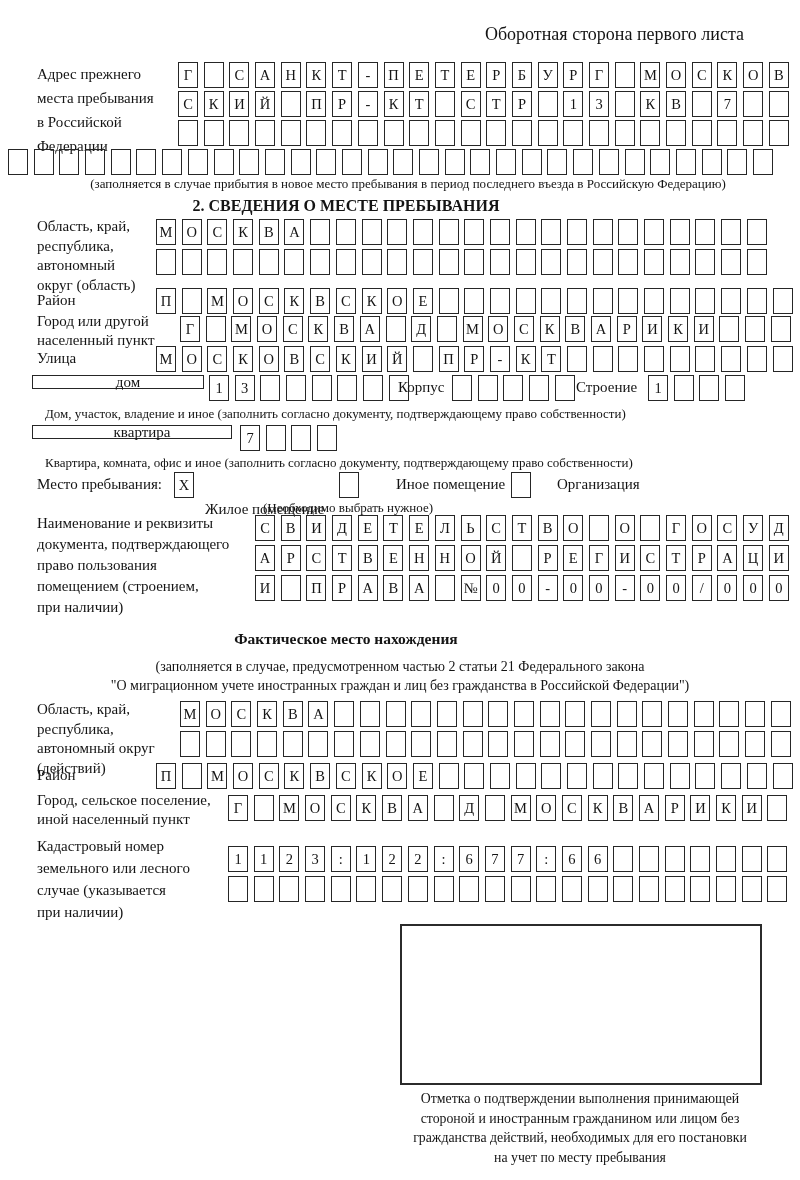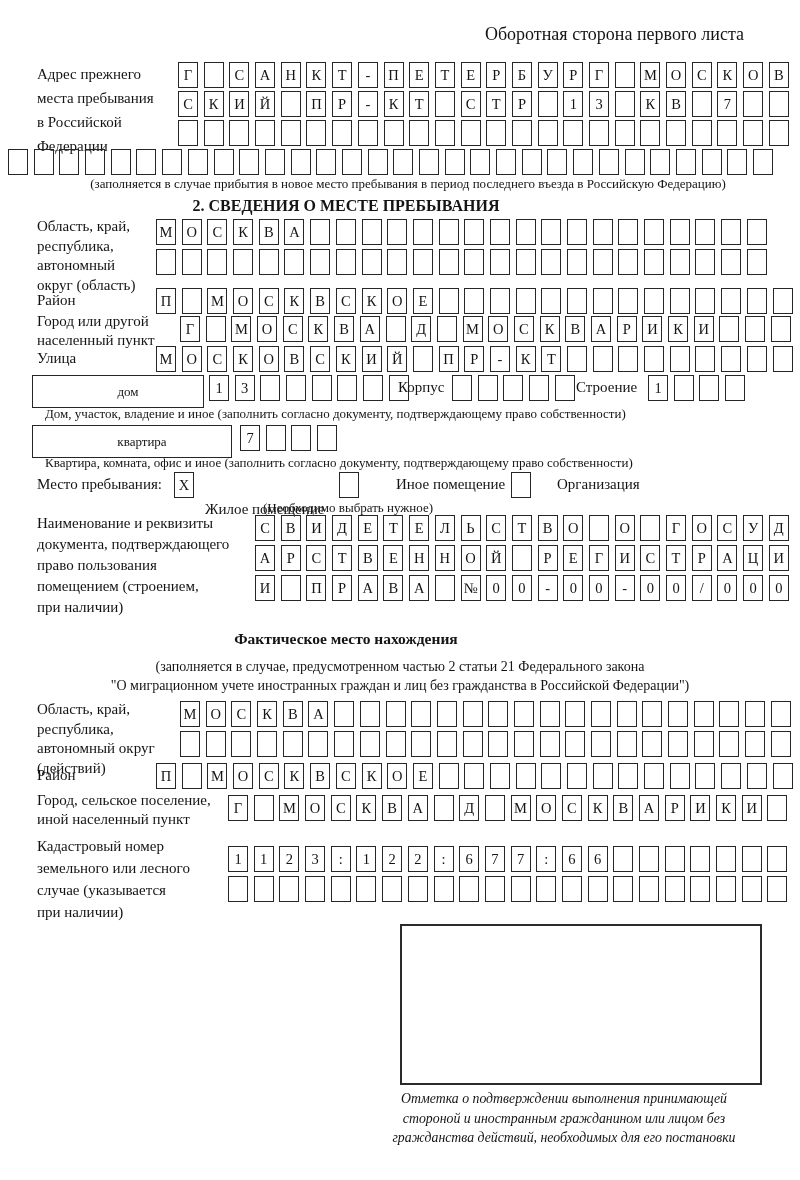--- a/index.html
+++ b/index.html
@@ -17,24 +17,24 @@
   .title { position:absolute; left:0; width:692px; text-align:center; font-weight:bold; }
   .boxrow { position:absolute; display:flex; gap:5.7px; }
   .cell {
     box-sizing:border-box; flex:0 0 auto;
     width:20px; height:26px;
     border:1.7px solid #262626;
     display:flex; align-items:center; justify-content:center;
     font-size:14.5px; line-height:1;
   }
   .widebox {
-    position:absolute; box-sizing:border-box; height:33px;
+    position:absolute; box-sizing:border-box; height:14px;
     border:1.7px solid #262626;
     display:flex; align-items:center; justify-content:center;
-    font-size:13px;
+    font-size:15px;
     padding-left:20px;
   }
   .stampbox { position:absolute; box-sizing:border-box; border:2px solid #2b2b2b; background:#fff; }
   .multiline { font-size:13.5px; text-align:center; }
 </style>
 </head>
 <body>
 
 <div class="abs" style="top:24px; right:56px; font-size:18px;">Оборотная сторона первого листа</div>
 
@@ -607,17 +607,18 @@
     <span class="cell"></span>
     <span class="cell"></span>
     <span class="cell"></span>
     <span class="cell"></span>
     <span class="cell"></span>
     <span class="cell"></span>
     <span class="cell"></span>
   </div>
 
 <div class="stampbox" style="left:400px; top:924px; width:362px; height:161px;"></div>
-<div class="abs multiline" style="left:376px; top:1089px; width:376px; line-height:19.5px; font-size:13.8px;font-style:italic;">
+<div class="abs multiline" style="left:392px; top:1089px; width:376px; line-height:19.5px; font-size:13.8px;">
     <div class="line">Отметка о подтверждении выполнения принимающей</div>
     <div class="line">стороной и иностранным гражданином или лицом без</div>
     <div class="line">гражданства действий, необходимых для его постановки</div>
+    <div class="line">на учет по месту пребывания</div>
   </div>
 
 </body></html>

